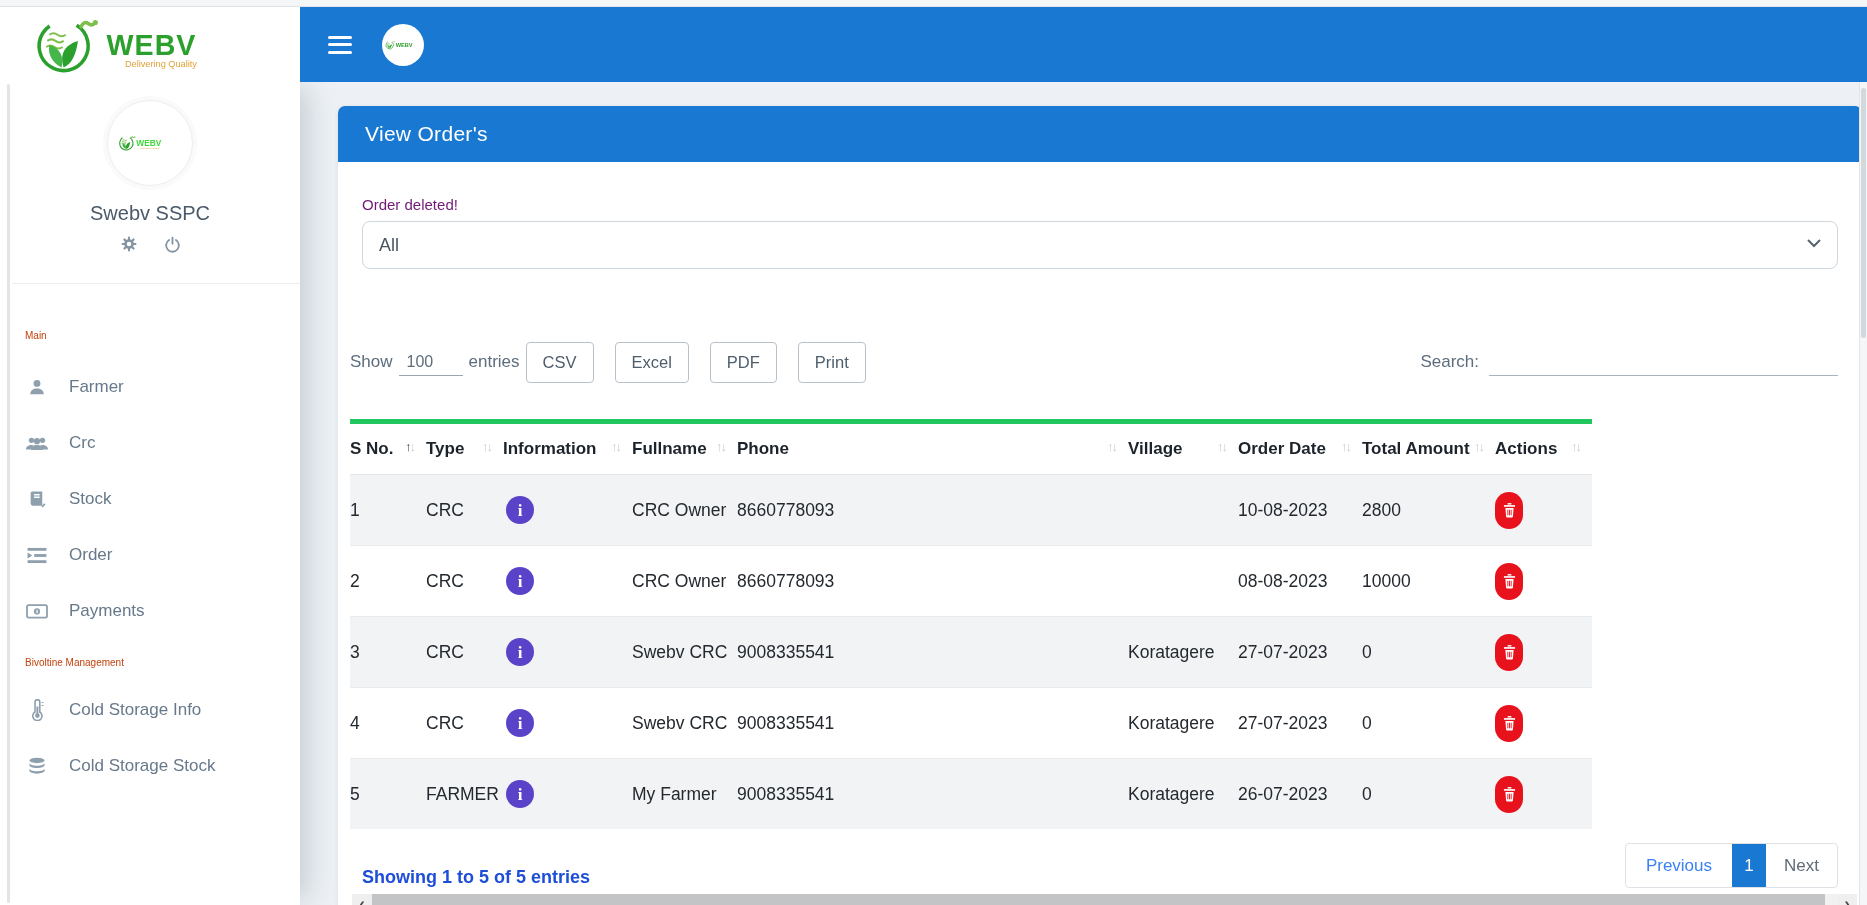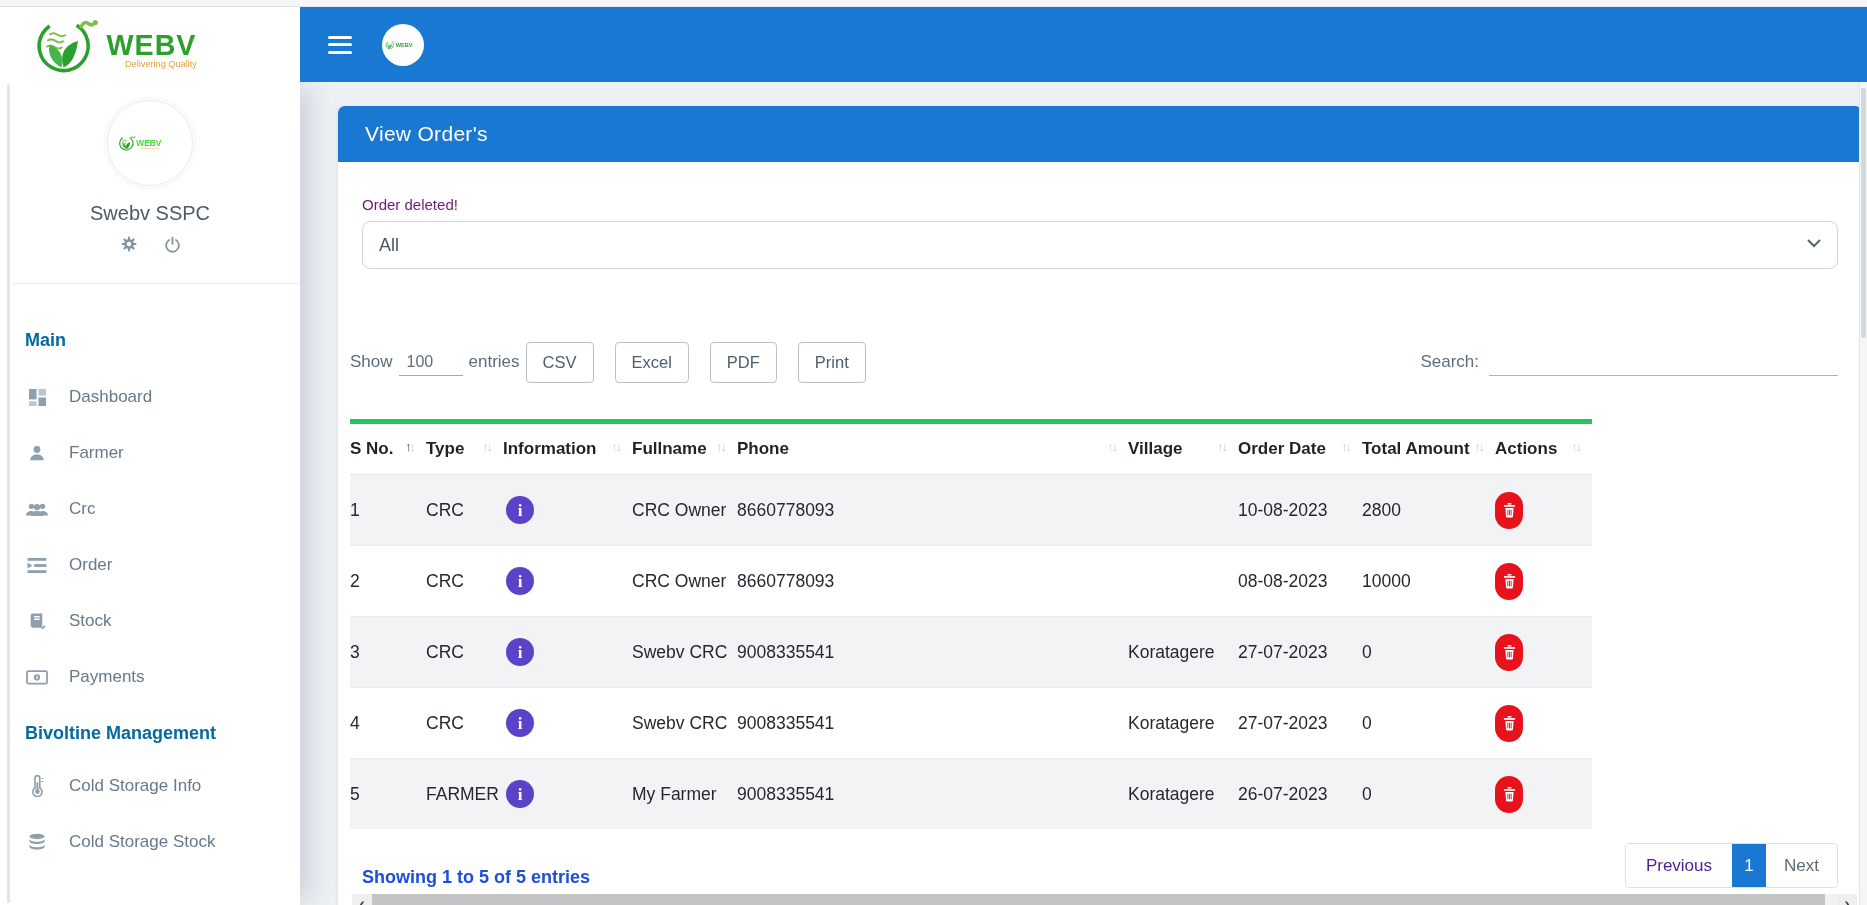--- a/index.html
+++ b/index.html
@@ -18,21 +18,21 @@
 
   
   #sidebar{position:absolute;top:82px;left:0;width:300px;height:823px;background:#fff;box-shadow:14px 0 26px -6px rgba(96,114,130,.28);z-index:5;overflow:hidden;}
   .side-scroll-track{position:absolute;left:7px;top:2px;width:3px;height:819px;background:#e2e5e8;border-radius:3px;}
   .profile{text-align:center;padding-top:18px;}
   .avatar{width:84px;height:84px;border-radius:50%;background:#fff;border:1px solid #ededed;box-shadow:0 0 0 4px #fafafa;display:inline-flex;align-items:center;justify-content:center;overflow:hidden;}
   .profile-name{margin-top:16px;font-size:20px;color:#4a5a68;}
   .profile-actions{margin-top:10px;display:flex;justify-content:center;gap:26px;align-items:center;}
   .icon-btn{background:none;border:none;padding:0;cursor:pointer;display:inline-flex;}
   .side-divider{margin:30px 0 0 12px;border:none;border-top:1px solid #ebedef;width:288px;}
-  .side-section-label{padding:46px 0 18px 25px;font-size:18px;font-weight:bold;color:#0369a1;}
+  .side-section-label{padding:46px 0 18px 25px;font-size:10px;font-weight:normal;color:#c2410c;}
   .side-section-label.second{padding:18px 0 14px 25px;}
   .side-item{height:56px;display:flex;align-items:center;padding-left:25px;gap:20px;cursor:pointer;color:#67798a;font-size:17px;}
   .side-item .nav-ic{width:24px;display:flex;justify-content:center;}
 
   
   #main{position:absolute;top:82px;left:300px;width:1567px;height:823px;background:#edf1f5;}
   #card{position:absolute;left:38px;top:24px;width:1524px;height:859px;background:#fff;border-radius:7px 7px 0 0;box-shadow:0 1px 4px rgba(40,60,80,.10);}
   .card-header{height:56px;background:#1878d2;border-radius:7px 7px 0 0;display:flex;align-items:center;padding-left:27px;color:#fff;font-size:21px;letter-spacing:.3px;}
   .card-body{padding:34px 12px 0 12px;}
 
@@ -54,21 +54,21 @@
   table.orders tbody tr:nth-child(odd){background:#f2f3f5;}
   .sort{position:absolute;right:12px;top:15px;font-size:13px;letter-spacing:-2px;color:#c6ccd3;}
   .sort .up-active{color:#39424b;}
 
   .info-btn{width:28px;height:28px;border-radius:50%;border:none;background:#5b43c9;color:#fff;font-family:"Liberation Serif","DejaVu Serif",serif;font-weight:bold;font-size:17px;cursor:pointer;margin-left:3px;display:inline-flex;align-items:center;justify-content:center;line-height:1;}
   .del-btn{width:28px;height:37px;border-radius:14px;border:none;background:#e8121d;cursor:pointer;display:inline-flex;align-items:center;justify-content:center;}
 
   .table-footer{position:relative;height:50px;margin-top:14px;}
   .showing{position:absolute;left:12px;top:24px;font-size:18px;color:#1d4ed8;font-weight:bold;}
   .pagination{position:absolute;right:12px;top:0;display:flex;align-items:stretch;border:1px solid #dee2e6;border-radius:4px;background:#fff;overflow:hidden;height:43px;}
-  .page-prev{padding:0 20px;display:flex;align-items:center;color:#4c1d95;font-size:17px;cursor:default;}
+  .page-prev{padding:0 20px;display:flex;align-items:center;color:#3b82f6;font-size:17px;cursor:default;}
   .page-num{width:34px;display:flex;align-items:center;justify-content:center;background:#1878d2;color:#fff;font-size:17px;cursor:pointer;}
   .page-next{padding:0 18px;display:flex;align-items:center;color:#5f6b76;font-size:17px;cursor:pointer;}
 
   .hscroll{position:relative;margin-left:2px;margin-top:1px;width:1505px;height:19px;background:#f1f1f1;}
   .hs-arrow{position:absolute;top:0;width:20px;height:19px;display:flex;align-items:center;justify-content:center;color:#4a4a4a;font-size:17px;font-weight:bold;background:#efefef;cursor:pointer;user-select:none;}
   .hs-left{left:0;}
   .hs-right{right:0;}
   .hs-thumb{position:absolute;left:20px;top:0;width:1453px;height:19px;background:#c3c4c6;cursor:pointer;}
 
   
@@ -161,31 +161,20 @@
               <line x1="12" y1="2.5" x2="12" y2="11"></line>
           </svg>
         </button>
       </div>
     </div>
 
     <hr class="side-divider">
 
     <div class="side-section-label">Main</div>
 
-    <div class="side-item">
-      <span class="nav-ic">
-        <svg width="19" height="19" viewBox="0 0 20 20">
-            <rect x="1" y="1" width="8" height="11" fill="#8ea0ae"></rect>
-            <rect x="11" y="1" width="8" height="7" fill="#b9c6d0"></rect>
-            <rect x="1" y="14" width="8" height="5" fill="#b9c6d0"></rect>
-            <rect x="11" y="10" width="8" height="9" fill="#8ea0ae"></rect>
-          </svg>
-      </span>
-      <span>Dashboard</span>
-    </div>
 
     <div class="side-item">
       <span class="nav-ic">
         <svg width="18" height="18" viewBox="0 0 20 20" fill="#8ea0ae">
             <circle cx="10" cy="6" r="3.8"></circle>
             <path d="M2.5 18c0-4.2 3.4-6.3 7.5-6.3s7.5 2.1 7.5 6.3z"></path>
           </svg>
       </span>
       <span>Farmer</span>
     </div>
@@ -199,39 +188,39 @@
             <path d="M24 15.5c0-3.2-2.7-4.9-6-4.9-1 0-2 .2-2.8.5 1.7 1 2.7 2.5 2.9 4.4z"></path>
             <circle cx="12" cy="6.5" r="3.4"></circle>
             <path d="M5.5 16c0-3.6 3-5.4 6.5-5.4s6.5 1.8 6.5 5.4z"></path>
           </svg>
       </span>
       <span>Crc</span>
     </div>
 
     <div class="side-item">
       <span class="nav-ic">
+        <svg width="19" height="19" viewBox="0 0 20 20">
+            <path d="M4 1.5h11v15H5a2.2 2.2 0 0 1-2.2-2.2V3.7A2.2 2.2 0 0 1 4 1.5z" fill="#8ea0ae"></path>
+            <path d="M6.3 5h6M6.3 7.6h6" stroke="#fff" stroke-width="1.4"></path>
+            <path d="M14.8 17.8l3-3.2" stroke="#8ea0ae" stroke-width="1.8"></path>
+          </svg>
+      </span>
+      <span>Stock</span>
+    </div>
+
+    <div class="side-item">
+      <span class="nav-ic">
         <svg width="20" height="17" viewBox="0 0 20 18" fill="#8ea0ae">
             <rect x="0" y="1" width="20" height="3"></rect>
             <rect x="7" y="7.5" width="13" height="3"></rect>
             <path d="M0 5.8l5 3.2-5 3.2z"></path>
             <rect x="0" y="14" width="20" height="3"></rect>
           </svg>
       </span>
       <span>Order</span>
-    </div>
-
-    <div class="side-item">
-      <span class="nav-ic">
-        <svg width="19" height="19" viewBox="0 0 20 20">
-            <path d="M4 1.5h11v15H5a2.2 2.2 0 0 1-2.2-2.2V3.7A2.2 2.2 0 0 1 4 1.5z" fill="#8ea0ae"></path>
-            <path d="M6.3 5h6M6.3 7.6h6" stroke="#fff" stroke-width="1.4"></path>
-            <path d="M14.8 17.8l3-3.2" stroke="#8ea0ae" stroke-width="1.8"></path>
-          </svg>
-      </span>
-      <span>Stock</span>
     </div>
 
 
     <div class="side-item">
       <span class="nav-ic">
         <svg width="22" height="15" viewBox="0 0 22 15" fill="none" stroke="#8ea0ae" stroke-width="1.8">
             <rect x="1" y="1.2" width="20" height="12.4" rx="1.6"></rect>
             <circle cx="11" cy="7.4" r="3.1" fill="#8ea0ae" stroke="none"></circle>
             <rect x="10.5" y="5.9" width="1.2" height="3.2" fill="#fff" stroke="none"></rect>
           </svg>

